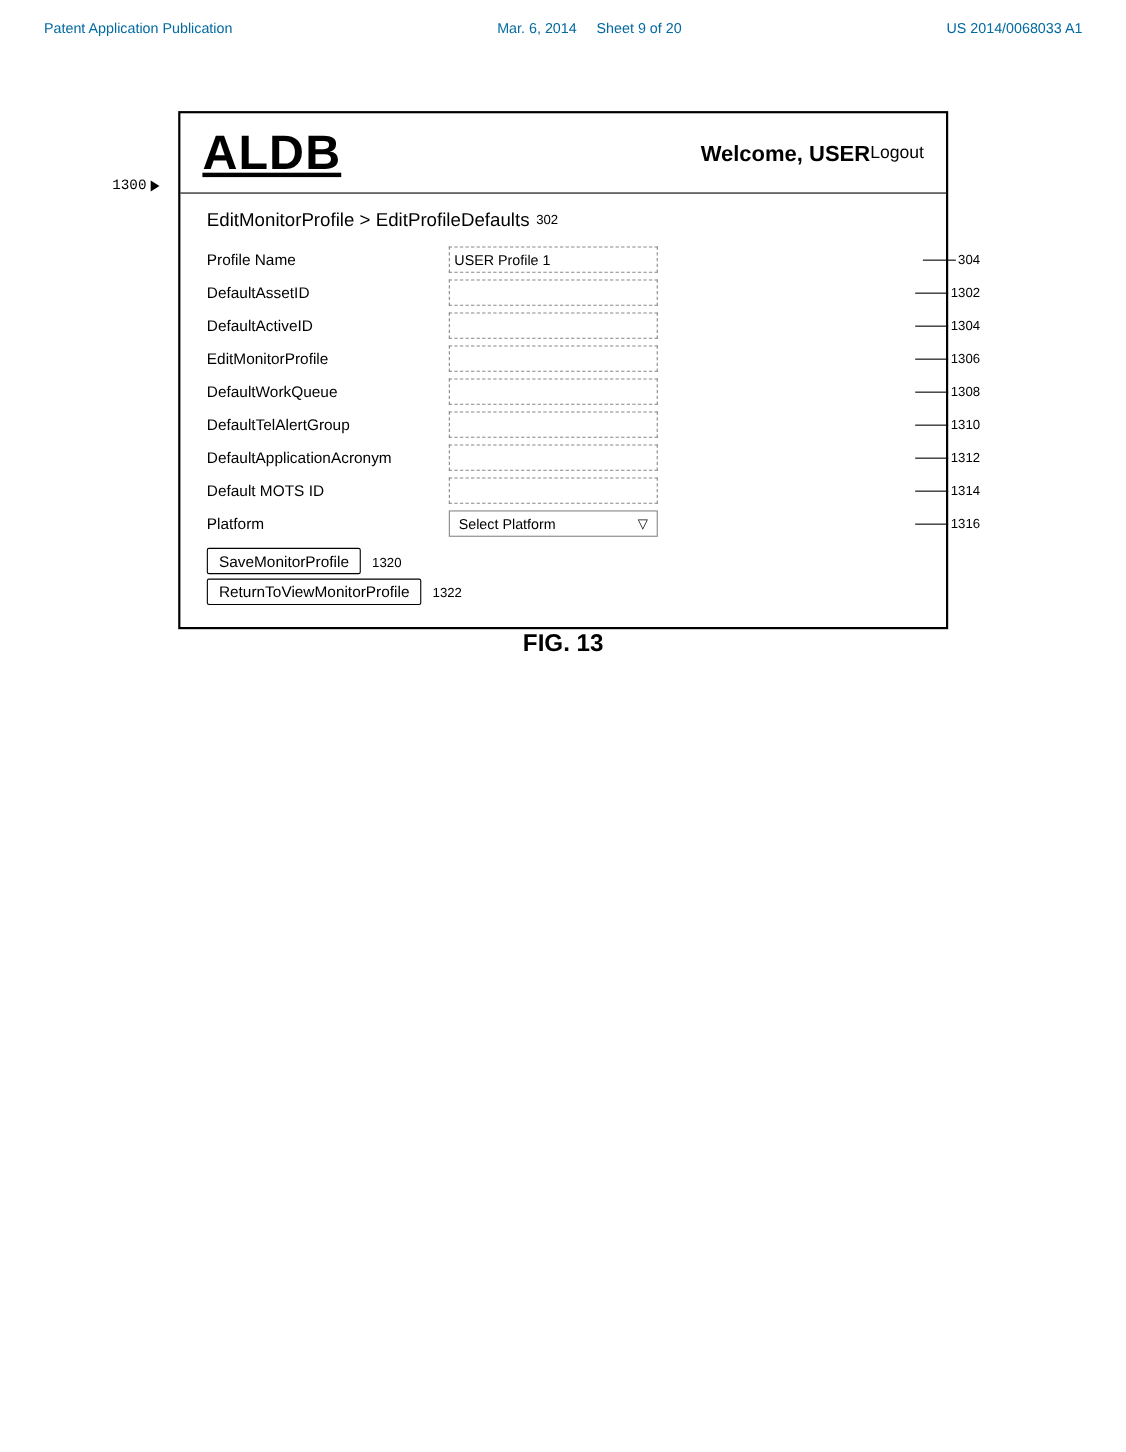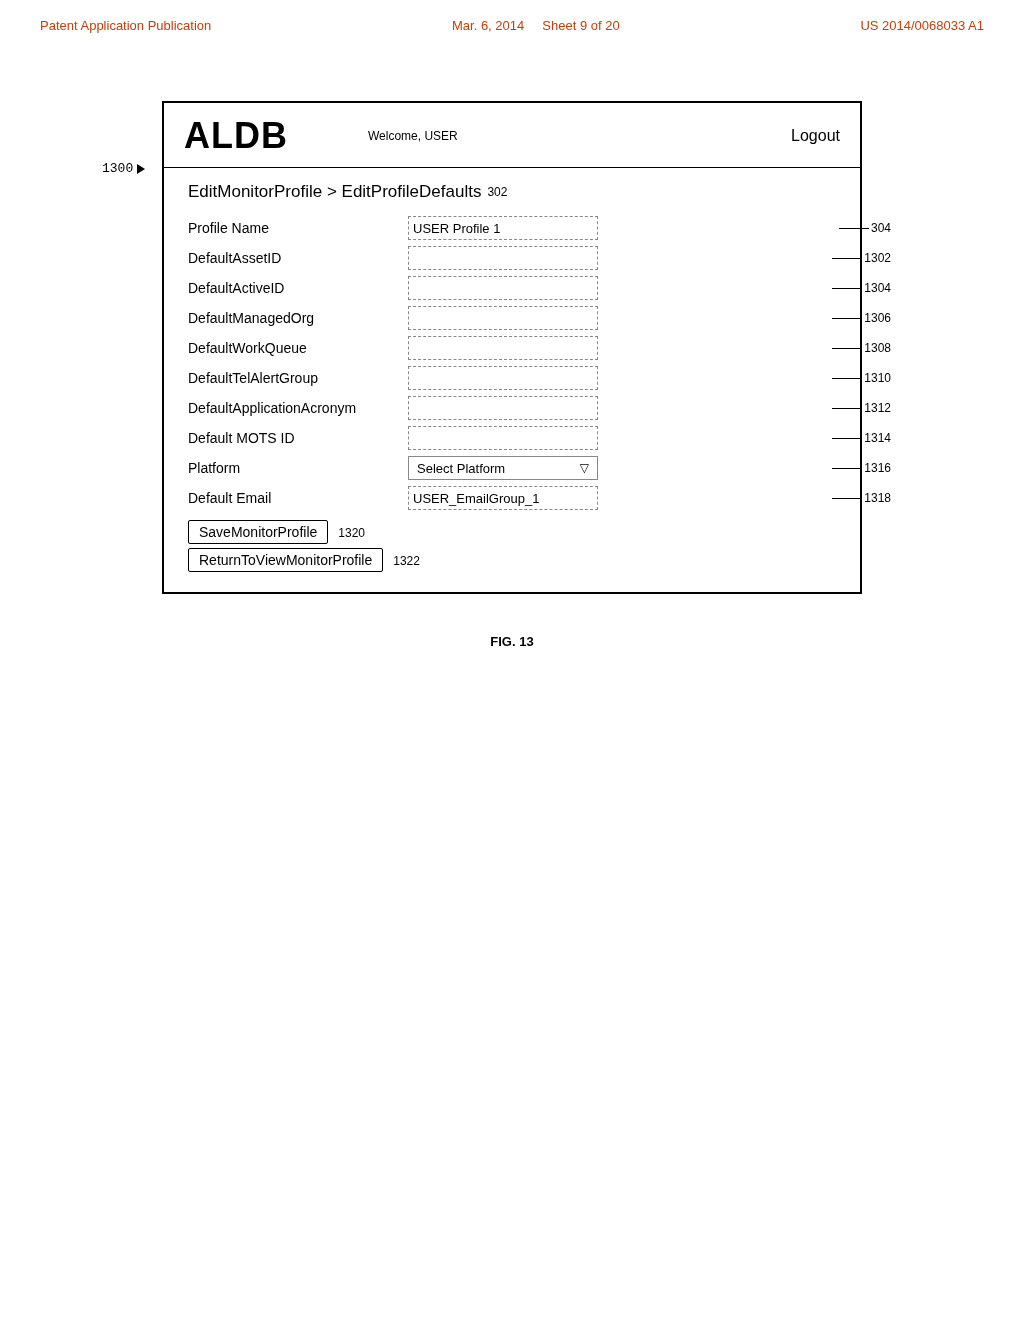--- a/index.html
+++ b/index.html
@@ -12,21 +12,21 @@
       min-height: 1320px;
       position: relative;
     }
 
     
     .patent-header {
       display: flex;
       justify-content: space-between;
       padding: 18px 40px 8px 40px;
       font-size: 13px;
-      color: #c2410c;
+      color: #0369a1;
     }
 
     
     .page-content {
       display: flex;
       flex-direction: column;
       align-items: center;
       padding-top: 60px;
     }
 
@@ -59,32 +59,34 @@
     
     .app-header {
       display: flex;
       align-items: center;
       padding: 12px 20px 10px 20px;
       border-bottom: 1.5px solid #000;
       gap: 0;
     }
 
     .app-logo {
-      font-size: 36px;
+      font-size: 44px;
       font-weight: bold;
       letter-spacing: 1px;
       flex: 0 0 auto;
       margin-right: 60px;
+      text-decoration: underline;
     }
 
     .app-welcome {
-      font-size: 12px;
+      font-size: 20px;
       flex: 1;
-      text-align: left;
+      text-align: right;
       margin-left: 20px;
+      font-weight: bold;
     }
 
     .app-logout {
       font-size: 16px;
       cursor: pointer;
       flex: 0 0 auto;
     }
 
     
     .form-area {
@@ -186,22 +188,21 @@
 
     .ref-label-btn {
       font-size: 12px;
       margin-left: 10px;
       white-space: nowrap;
     }
 
     
     .fig-label {
       text-align: center;
-      margin-top: 40px;
-      font-size: 13px;
+      font-size: 22px;
       font-weight: bold;
     }
 
     
     .arrow-right {
       display: inline-block;
       width: 0;
       height: 0;
       border-top: 5px solid transparent;
       border-bottom: 5px solid transparent;
@@ -256,21 +257,21 @@
               <div class="field-label">DefaultAssetID</div>
               <input type="text" class="field-input" style="">
               <span class="ref-label"><span class="ref-line"></span> 1302</span>
             </div>
             <div class="form-row">
               <div class="field-label">DefaultActiveID</div>
               <input type="text" class="field-input" style="">
               <span class="ref-label"><span class="ref-line"></span> 1304</span>
             </div>
             <div class="form-row">
-              <div class="field-label">DefaultManagedOrg</div>
+              <div class="field-label">EditMonitorProfile</div>
               <input type="text" class="field-input" style="">
               <span class="ref-label"><span class="ref-line"></span> 1306</span>
             </div>
             <div class="form-row">
               <div class="field-label">DefaultWorkQueue</div>
               <input type="text" class="field-input" style="">
               <span class="ref-label"><span class="ref-line"></span> 1308</span>
             </div>
             <div class="form-row">
               <div class="field-label">DefaultTelAlertGroup</div>
@@ -288,25 +289,20 @@
               <span class="ref-label"><span class="ref-line"></span> 1314</span>
             </div>
             <div class="form-row">
               <div class="field-label">Platform</div>
               <div class="field-select">
                 <span>Select Platform</span>
                 <span class="select-arrow">▽</span>
               </div>
               <span class="ref-label"><span class="ref-line"></span> 1316</span>
             </div>
-            <div class="form-row">
-              <div class="field-label">Default Email</div>
-              <input type="text" class="field-input" value="USER_EmailGroup_1" style="">
-              <span class="ref-label"><span class="ref-line"></span> 1318</span>
-            </div>
           </div>
 
         <div id="buttons-container">
             <div class="btn-row"><button class="action-btn">SaveMonitorProfile</button><span class="ref-label-btn">1320</span></div>
             <div class="btn-row2"><button class="action-btn">ReturnToViewMonitorProfile</button><span class="ref-label-btn">1322</span></div>
           </div>
 
       </div>
     </div>
   </div>

